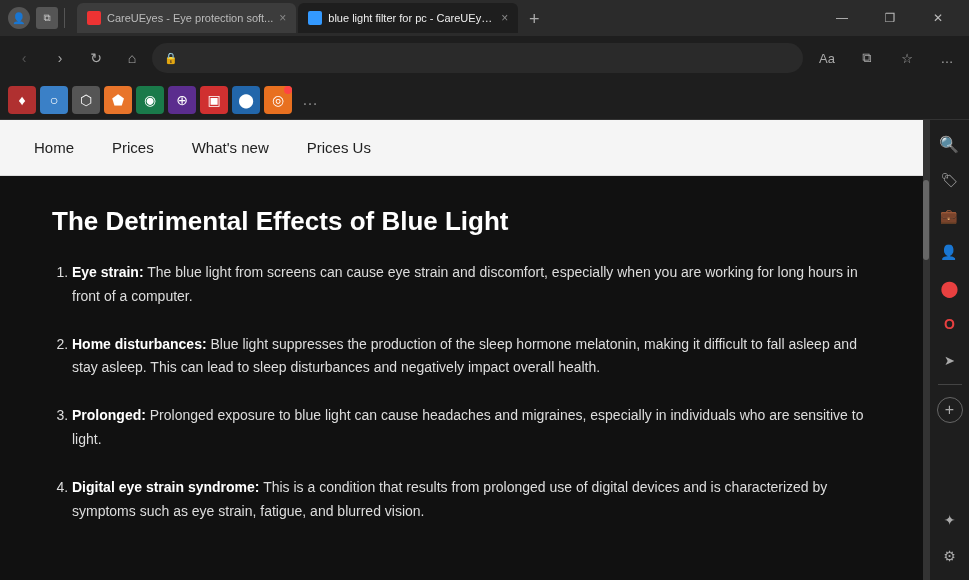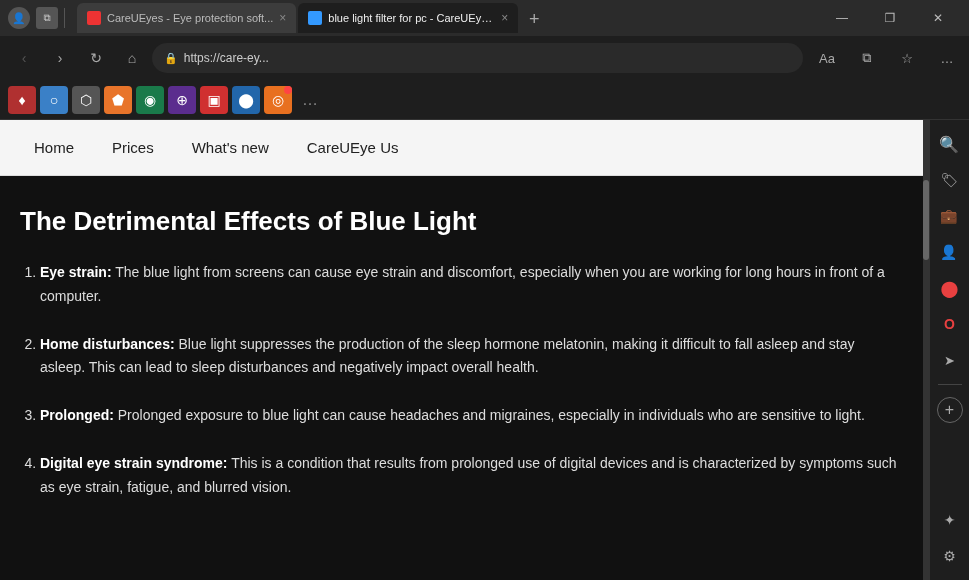--- a/index.html
+++ b/index.html
@@ -45,21 +45,21 @@
     .content-wrapper { display: flex; flex: 1; overflow: hidden; }
 
     
     .website { flex: 1; overflow: hidden; display: flex; flex-direction: column; }
 
     
     .site-nav { height: 56px; background: #f5f5f5; display: flex; align-items: center; padding: 0 30px; gap: 30px; border-bottom: 1px solid #ddd; }
     .site-nav-item { font-size: 15px; color: #222; font-weight: 400; cursor: pointer; padding: 0 4px; }
 
     
-    .site-body { background: #111; flex: 1; padding: 30px 20px; overflow-y: auto; color: #eee; }
+    .site-body { background: #111; flex: 1; padding: 30px 52px; overflow-y: auto; color: #eee; }
     .site-title { font-size: 26px; font-weight: 800; color: #fff; margin-bottom: 20px; }
     .site-intro { font-size: 14px; color: #ddd; line-height: 1.6; margin-bottom: 24px; }
     .site-list { padding-left: 20px; font-size: 14px; color: #ddd; line-height: 1.7; }
     .site-list li { margin-bottom: 12px; margin-top: 24px; }
     .site-list li b { color: #fff; }
 
     
     .browser-sidebar { width: 40px; background: #1e1e1e; display: flex; flex-direction: column; align-items: center; padding: 8px 0; gap: 4px; border-left: 1px solid #333; }
     .sb-icon { width: 32px; height: 32px; border-radius: 6px; display: flex; align-items: center; justify-content: center; color: #aaa; font-size: 16px; cursor: pointer; }
     .sb-separator { width: 24px; height: 1px; background: #444; margin: 4px 0; }
@@ -99,21 +99,20 @@
     </div>
   </div>
 
   <div class="nav-bar">
     <div class="nav-btn disabled">‹</div>
     <div class="nav-btn">›</div>
     <div class="nav-btn">↻</div>
     <div class="nav-btn">⌂</div>
     <div class="address-bar">
       <span class="lock-icon">🔒</span>
-      <span class="url-text">https://care-ey...</span>
     </div>
     <div class="nav-icons">
       <div class="nav-icon-btn">Aa</div>
       <div class="nav-icon-btn">⧉</div>
       <div class="nav-icon-btn">☆</div>
       <div class="nav-icon-btn">…</div>
     </div>
   </div>
 
   <div class="ext-bar">
@@ -133,21 +132,21 @@
   </div>
 
   <div class="content-wrapper">
 
     <div class="website">
 
       <div class="site-nav">
         <span class="site-nav-item">Home</span>
         <span class="site-nav-item">Prices</span>
         <span class="site-nav-item">What's new</span>
-        <span class="site-nav-item">CareUEye Us</span>
+        <span class="site-nav-item">Prices Us</span>
       </div>
 
       <div class="site-body">
         <h1 class="site-title">The Detrimental Effects of Blue Light</h1>
         <ol class="site-list">
           <li>
             <b>Eye strain:</b><span> The blue light from screens can cause eye strain and discomfort, especially when you are working for long hours in front of a computer.</span>
           </li>
           <li>
             <b>Home disturbances:</b><span> Blue light suppresses the production of the sleep hormone melatonin, making it difficult to fall asleep and stay asleep. This can lead to sleep disturbances and negatively impact overall health.</span>

